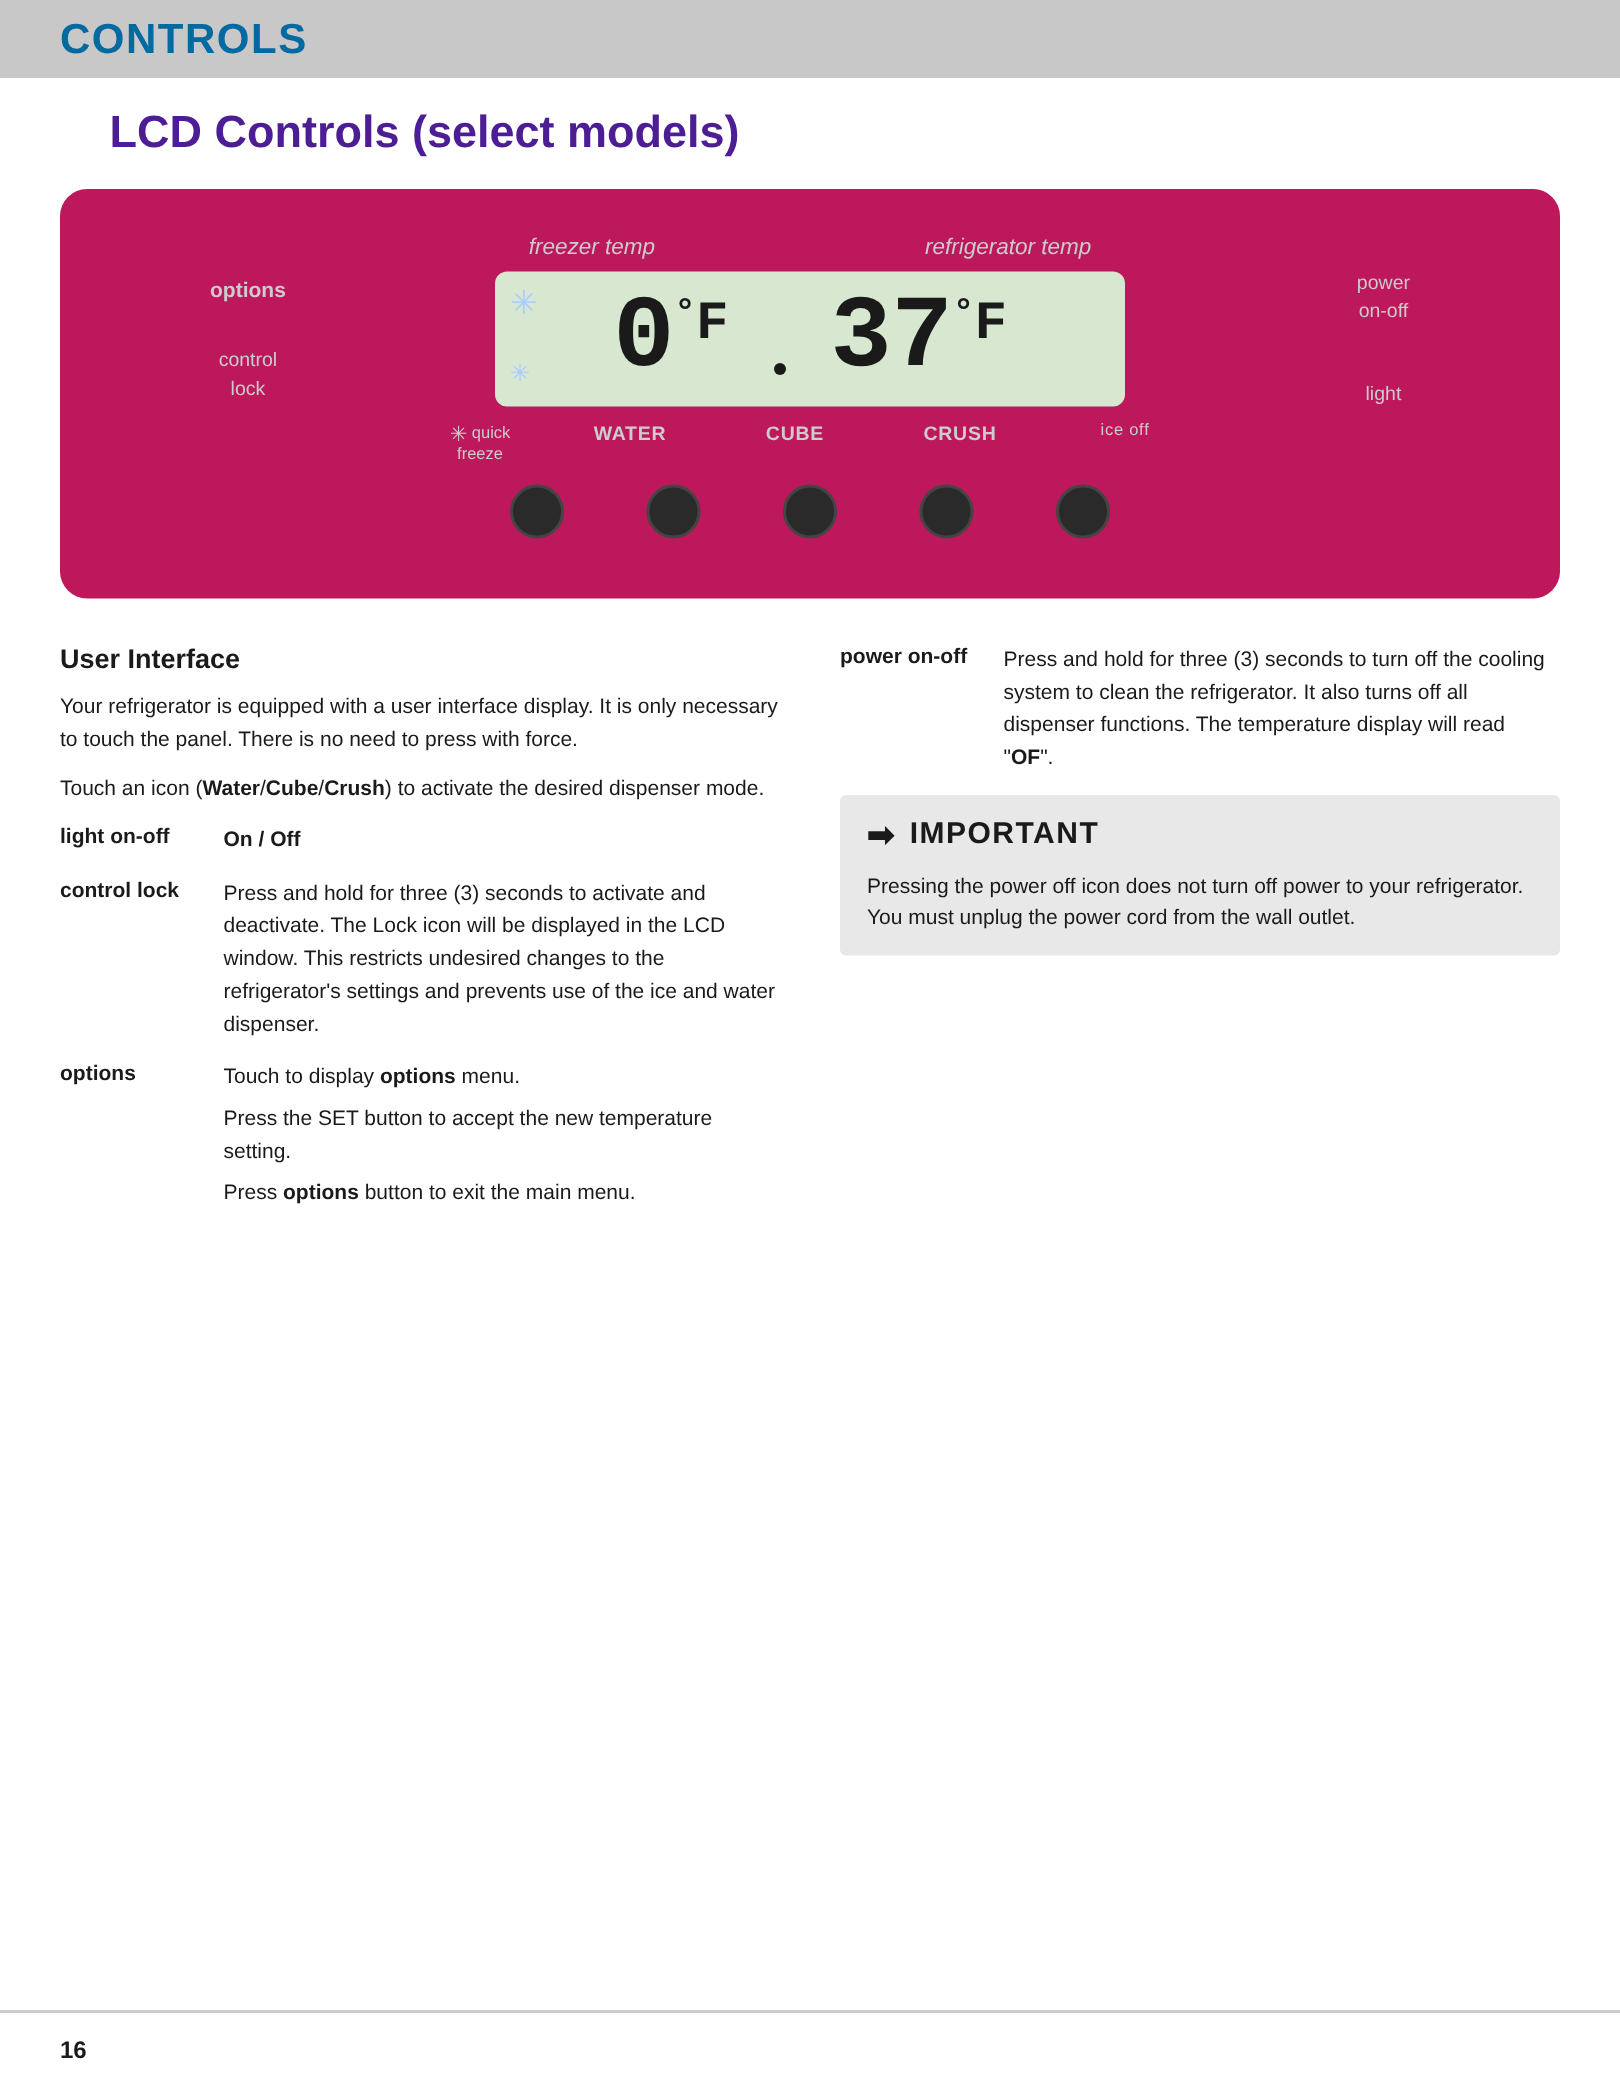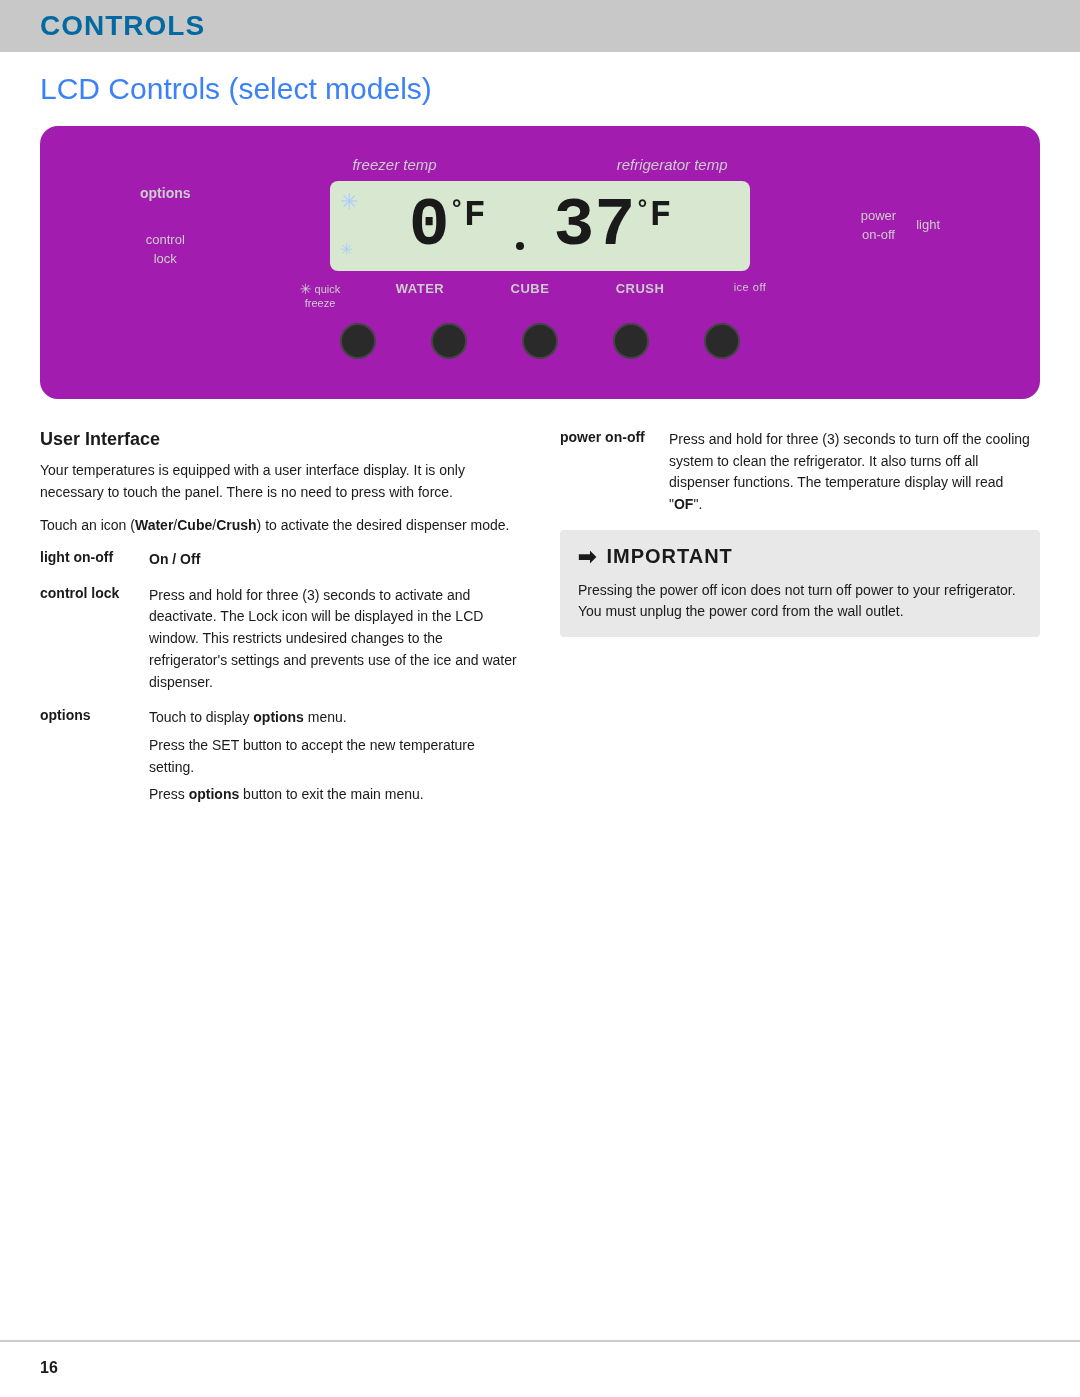--- a/index.html
+++ b/index.html
@@ -25,28 +25,29 @@
       color: #0369a1;
     }
 
     
     .page-content {
       padding: 0 40px;
     }
 
     .section-title {
       font-size: 30px;
-      font-weight: 400;
+      font-weight: 700;
       margin-bottom: 20px;
-      color: #3b82f6;
+      color: #4c1d95;
+      margin-left: 33px;
     }
 
     
     .lcd-panel {
-      background: #a21caf;
+      background: #be185d;
       border-radius: 18px;
       padding: 30px 50px 40px 50px;
       margin-bottom: 30px;
       position: relative;
     }
 
     .lcd-labels-top {
       display: flex;
       justify-content: center;
       gap: 180px;
@@ -108,22 +109,22 @@
       display: flex;
       flex-direction: column;
       gap: 30px;
     }
     .lcd-side-right {
       position: absolute;
       right: 50px;
       top: 50%;
       transform: translateY(-50%);
       display: flex;
-      flex-direction: row;
-      gap: 20px;
+      flex-direction: column;
+      gap: 38px;
       align-items: center;
     }
 
     .lcd-side-label {
       color: #cccccc;
       font-size: 13px;
       text-align: center;
       line-height: 1.3;
     }
 
@@ -378,21 +379,21 @@
       <div class="lcd-dot"></div>
       <div class="lcd-dot"></div>
     </div>
 
   </div>
 
   <div class="main-content">
 
     <div class="left-col">
       <h3 class="subsection-title">User Interface</h3>
-      <p class="body-text">Your temperatures is equipped with a user interface display. It is only necessary to touch the panel. There is no need to press with force.</p>
+      <p class="body-text">Your refrigerator is equipped with a user interface display. It is only necessary to touch the panel. There is no need to press with force.</p>
       <p class="body-text">Touch an icon (<strong>Water</strong>/<strong>Cube</strong>/<strong>Crush</strong>) to activate the desired dispenser mode.</p>
 
       <div class="term-row">
         <span class="term-label">light on-off</span>
         <span class="term-def"><strong>On / Off</strong></span>
       </div>
 
       <div class="term-row">
         <span class="term-label">control lock</span>
         <span class="term-def">Press and hold for three (3) seconds to activate and deactivate. The Lock icon will be displayed in the LCD window. This restricts undesired changes to the refrigerator's settings and prevents use of the ice and water dispenser.</span>

